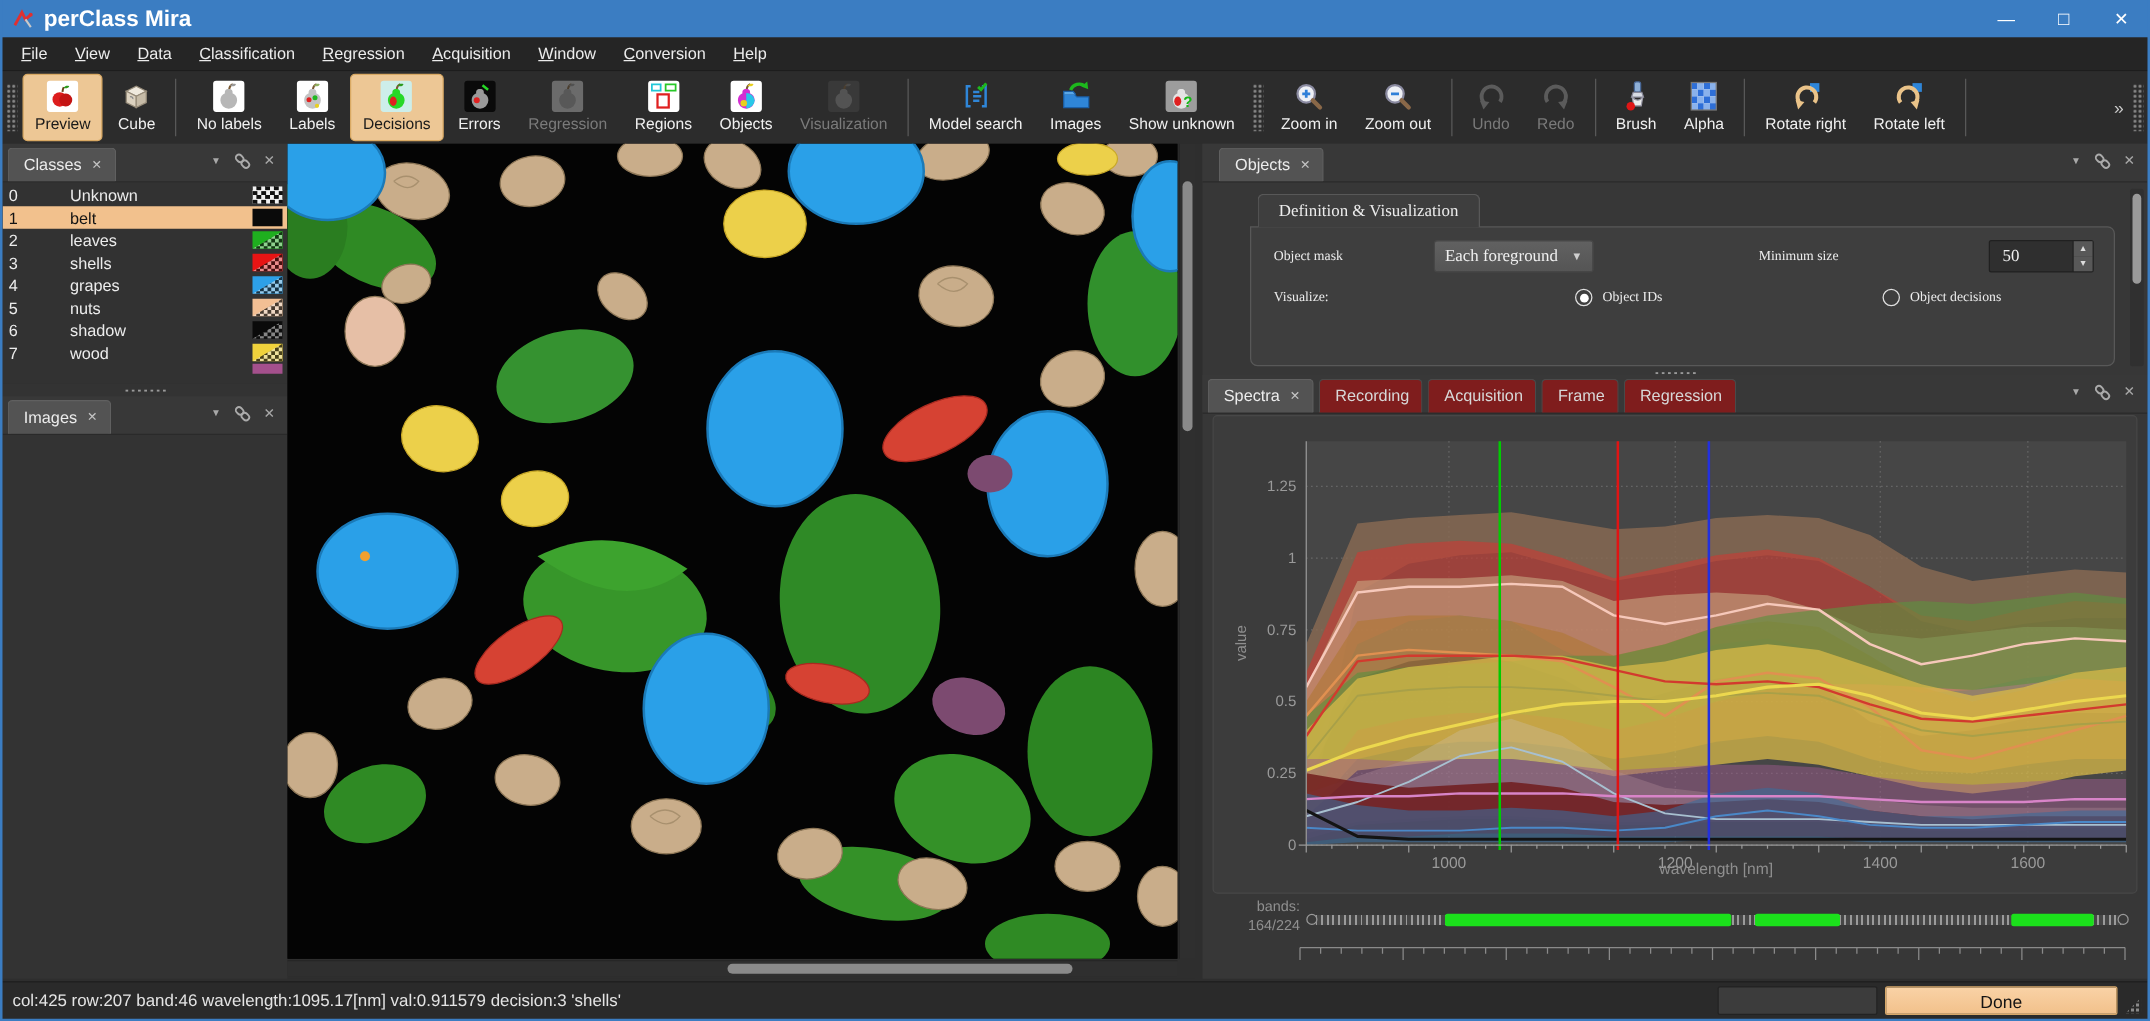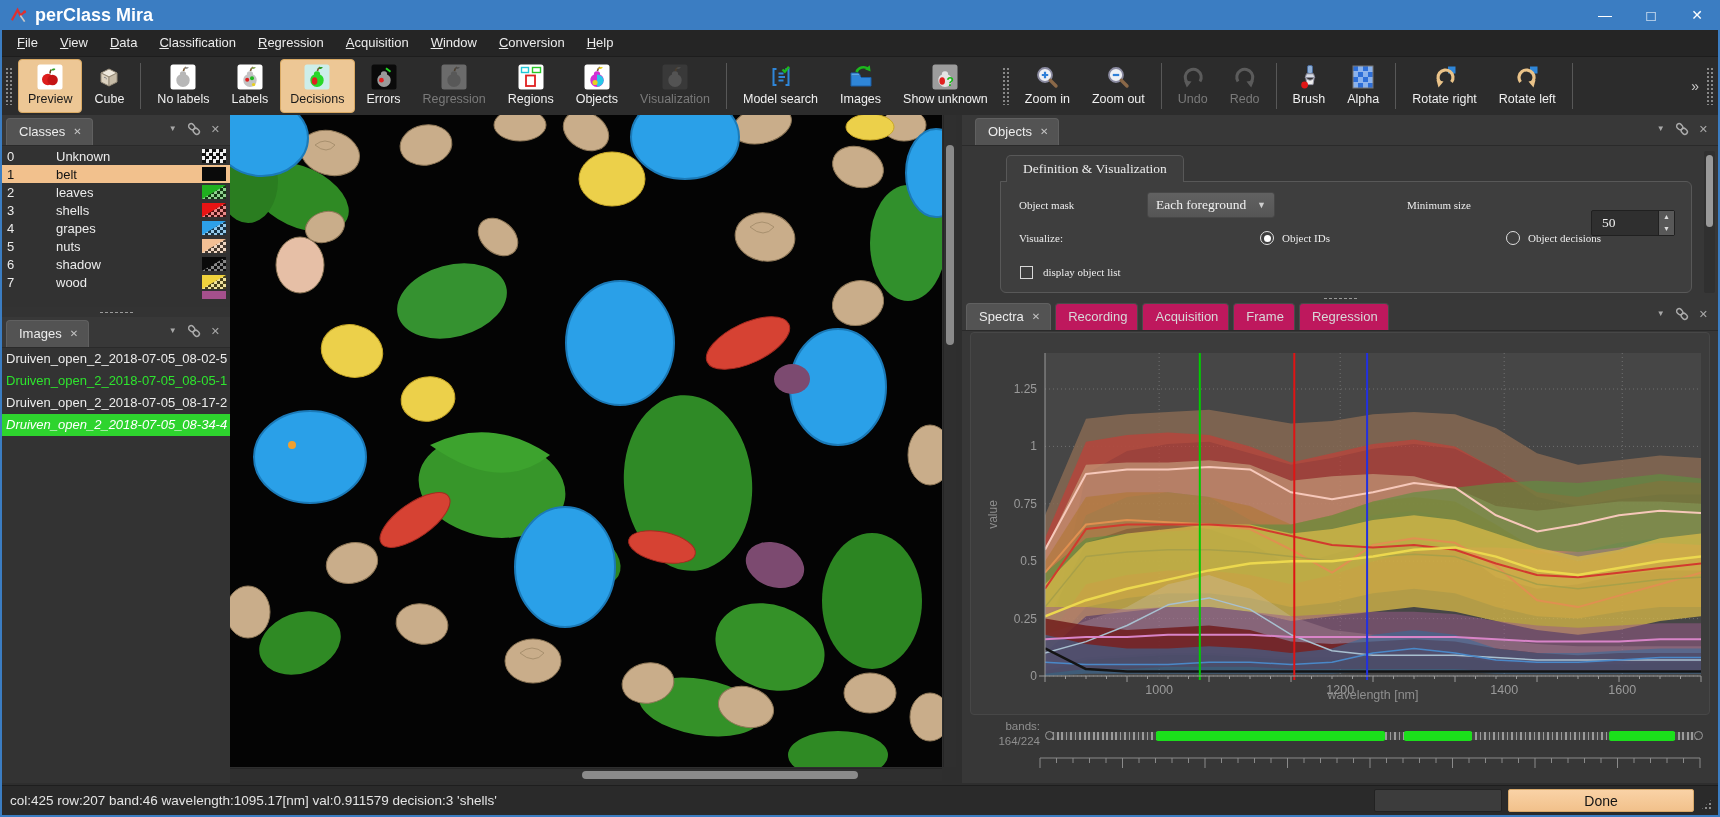--- a/index.html
+++ b/index.html
@@ -30,21 +30,21 @@
   .tb-item.disabled .tlabel{color:#7a7a7a;}
   .tb-item.disabled .ticon{opacity:.4;}
   .tb-sep{width:1px;background:#585858;margin:6px 5px;}
   .tb-grip{width:9px;margin:10px 3px;background-image:radial-gradient(#888 1px,transparent 1.3px);background-size:4px 4px;}
   .tb-spacer{flex:1;}
   .tb-overflow{color:#ccc;align-self:center;font-size:14px;margin-right:4px;}
 
   
   .panel-tabbar{position:absolute;left:0;right:0;height:31px;background:#383838;border-bottom:1px solid #2a2a2a;display:flex;align-items:flex-end;}
   .panel-tab{background:#535353;color:#ececec;font-size:13px;padding:5px 10px 6px 12px;border-radius:4px 4px 0 0;border:1px solid #606060;border-bottom:none;margin-left:4px;display:flex;gap:8px;align-items:center;white-space:nowrap;}
-  .panel-tab.inactive{background:#be185d;border-color:#4a4a4a;color:#d8d8d8;}
+  .panel-tab.inactive{background:#7f1d1d;border-color:#4a4a4a;color:#d8d8d8;}
   .tab-close{color:#c4c4c4;font-size:10px;}
   .panel-hicons{margin-left:auto;display:flex;align-items:center;gap:10px;padding:0 10px 9px 0;}
   .hicon{color:#a8a8a8;font-size:8px;line-height:1;display:flex;align-items:center;}
   .splitter-dots{position:absolute;left:0;right:0;height:9px;display:flex;align-items:center;justify-content:center;}
   .dots{width:34px;height:3px;background-image:radial-gradient(#999 1px,transparent 1.2px);background-size:5px 3px;}
 
   
   .left-col{position:absolute;left:2px;top:115px;width:228px;bottom:34px;background:#333;}
   .classes-list{position:absolute;top:32px;left:0;right:0;height:160px;overflow:hidden;background:#323232;}
   .class-row{display:flex;align-items:center;height:18px;color:#ececec;font-size:13px;}
@@ -71,21 +71,21 @@
 
   
   .right-col{position:absolute;left:962px;top:115px;width:756px;bottom:34px;background:#373737;}
   .objects-body{position:absolute;top:31px;left:16px;right:0;height:152px;font-family:Liberation Serif, serif;}
   .grouptab{position:absolute;left:28px;top:9px;height:27px;line-height:26px;background:#3e3e3e;border:1px solid #585858;border-bottom:none;border-radius:5px 5px 0 0;padding:0 16px;color:#ececec;font-size:13.5px;z-index:2;}
   .groupbox{position:absolute;left:22px;right:26px;top:35px;height:112px;border:1px solid #585858;border-radius:0 6px 6px 6px;background:#3e3e3e;}
   .frow{position:absolute;left:0;right:0;display:flex;align-items:center;color:#ececec;font-size:11px;}
   .flabel{white-space:nowrap;}
   .dropdown{position:absolute;left:146px;width:128px;height:26px;background:linear-gradient(#616161,#555);border:1px solid #474747;border-radius:3px;color:#f0f0f0;font-size:13.5px;display:flex;align-items:center;padding:0 8px;}
   .dropdown .dd-arrow{margin-left:auto;font-size:9px;color:#cfcfcf;}
-  .spinbox{position:absolute;right:16px;width:84px;height:26px;background:#2f2f2f;border:1px solid #202020;border-radius:2px;display:flex;margin-top:18px;}
+  .spinbox{position:absolute;right:16px;width:84px;height:26px;background:#2f2f2f;border:1px solid #202020;border-radius:2px;display:flex;}
   .spin-val{flex:1;color:#f0f0f0;font-size:13.5px;display:flex;align-items:center;padding-left:10px;}
   .spin-btns{width:16px;display:flex;flex-direction:column;border-left:1px solid #202020;}
   .spin-btns div{flex:1;background:#585858;color:#ddd;font-size:7px;display:flex;align-items:center;justify-content:center;}
   .radio{width:14px;height:14px;border:1.5px solid #e0e0e0;border-radius:50%;margin-right:8px;position:relative;flex:none;}
   .radio.on::after{content:'';position:absolute;inset:2.5px;background:#fff;border-radius:50%;}
   .checkbox{width:13px;height:13px;border:1.5px solid #d8d8d8;margin-right:10px;flex:none;}
   .obj-vscroll{position:absolute;right:3px;top:5px;width:11px;height:142px;background:#303030;border-radius:2px;}
   .obj-vscroll .thumb{position:absolute;left:2px;right:2px;top:4px;height:72px;background:#9a9a9a;border-radius:4px;}
 
   .chart-wrap{position:absolute;left:8px;top:217px;width:740px;height:383px;background:#3c3c3c;border:1px solid #474747;border-radius:4px;}
@@ -446,26 +446,20 @@
             <svg width="14" height="14" viewBox="0 0 14 14">
               <g transform="rotate(45 7 7)" fill="none" stroke="#aaa" stroke-width="1.5">
                 <rect x="0.5" y="4.5" width="6.5" height="5" rx="2.5"></rect>
                 <rect x="7" y="4.5" width="6.5" height="5" rx="2.5"></rect>
               </g>
             </svg>
           </span>
         <span class="hicon" style="font-size:11px;">✕</span>
       </div>
     </div>
-    <div class="images-list" id="imagesList">
-        <div class="img-row ">Druiven_open_2_2018-07-05_08-02-5</div>
-        <div class="img-row green">Druiven_open_2_2018-07-05_08-05-1</div>
-        <div class="img-row ">Druiven_open_2_2018-07-05_08-17-2</div>
-        <div class="img-row selected">Druiven_open_2_2018-07-05_08-34-4</div>
-      </div>
   </div>
 
   <div class="image-area">
     <svg id="imageCanvas" viewBox="0 0 712 652" preserveAspectRatio="none">
       <rect width="712" height="652" fill="#040404"></rect>
       <g>
         <ellipse cx="70" cy="82" rx="52" ry="30" fill="#2f8a24" transform="rotate(25 70 82)"></ellipse>
         <ellipse cx="18" cy="66" rx="30" ry="42" fill="#2a7d20"></ellipse>
         <ellipse cx="222" cy="186" rx="56" ry="36" fill="#359230" transform="rotate(-15 222 186)"></ellipse>
         <ellipse cx="262" cy="372" rx="74" ry="50" fill="#37962a" transform="rotate(10 262 372)"></ellipse>
@@ -582,24 +576,20 @@
         <div class="frow" style="top:44px;height:24px;">
           <span class="flabel" style="padding-left:18px;">Visualize:</span>
         </div>
         <div class="frow" style="top:44px;height:24px;left:259px;right:auto;">
           <span class="radio on"></span>
           <span>Object IDs</span>
         </div>
         <div class="frow" style="top:44px;height:24px;left:505px;right:auto;">
           <span class="radio"></span>
           <span>Object decisions</span>
-        </div>
-        <div class="frow" style="top:78px;height:24px;">
-          <span class="checkbox" style="margin-left:19px;"></span>
-          <span>display object list</span>
         </div>
       </div>
       <div class="obj-vscroll">
           <div class="thumb"></div>
         </div>
     </div>
 
     <div class="splitter-dots" style="top:179px;">
         <div class="dots"></div>
       </div>

